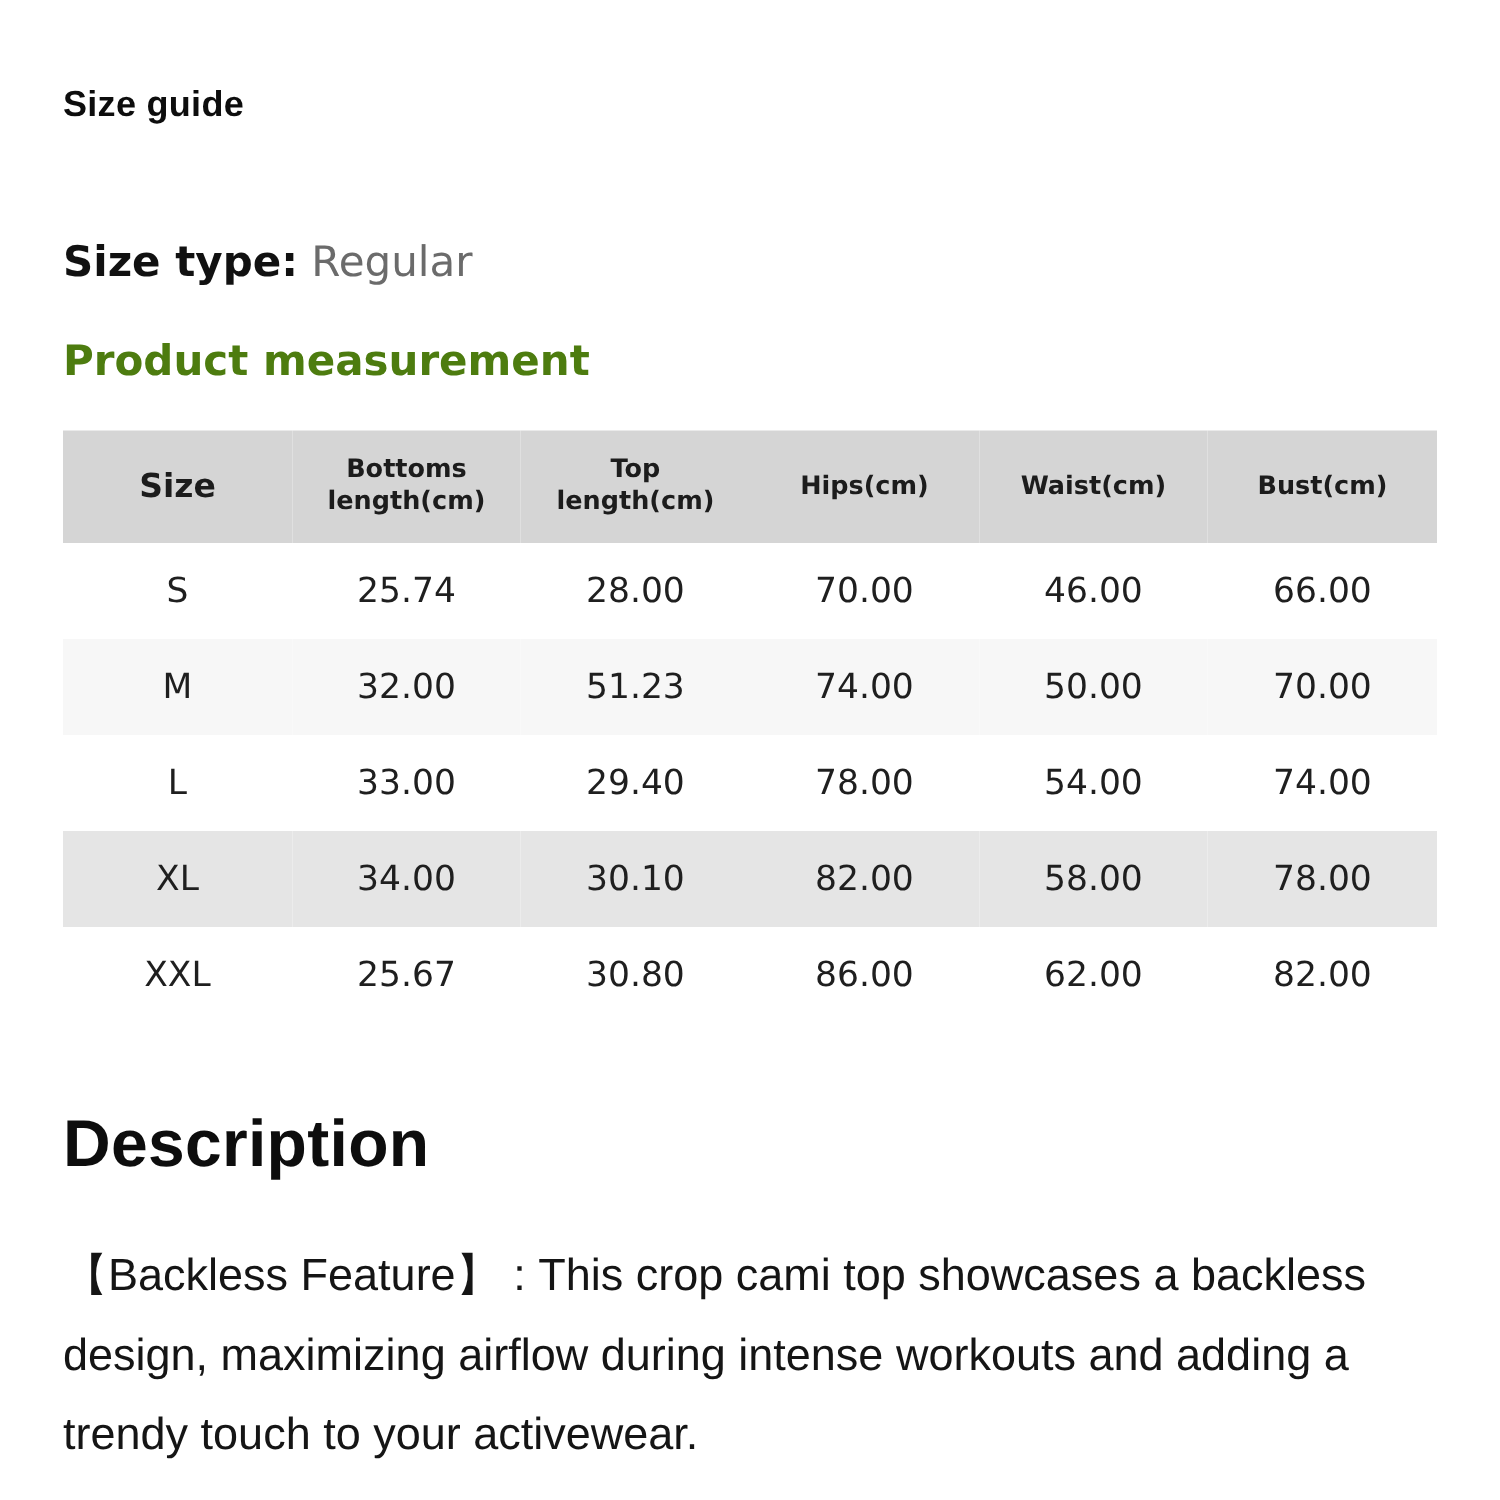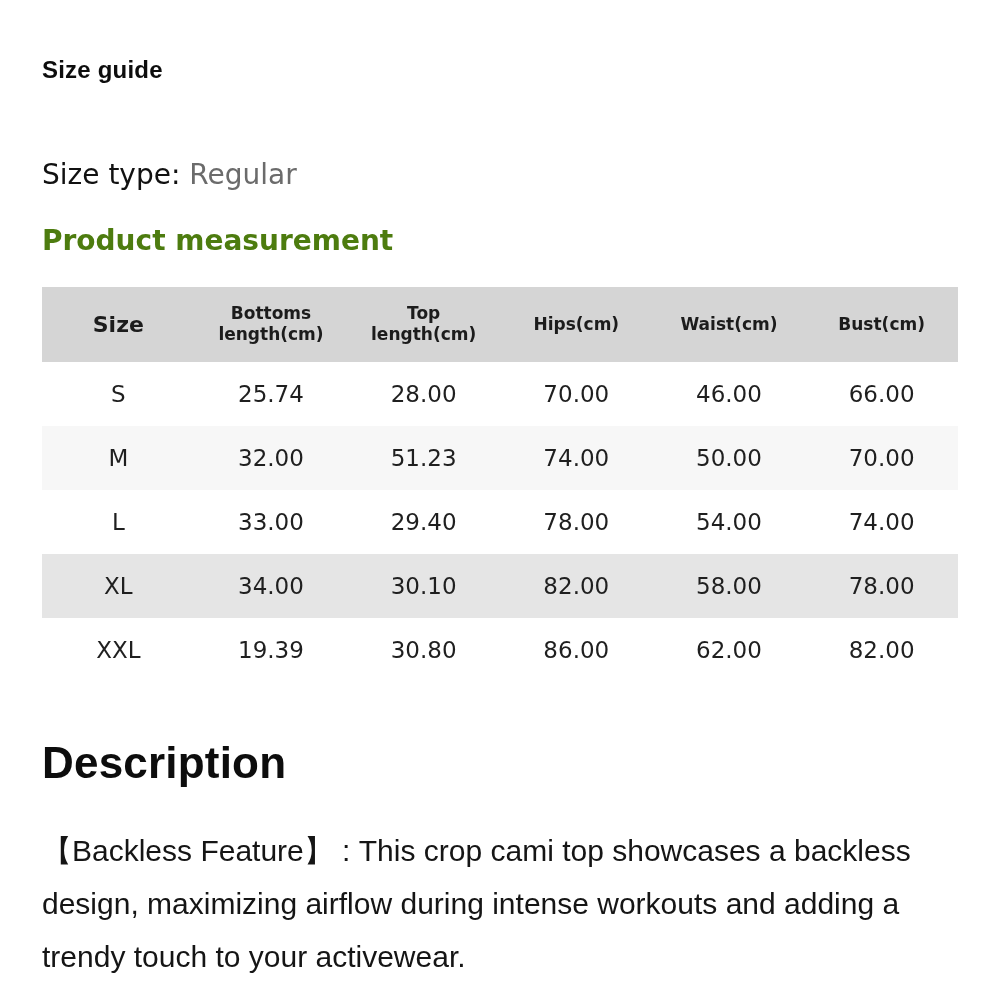--- a/index.html
+++ b/index.html
@@ -8,21 +8,21 @@
 
   .page-title {
     position: absolute; left: 42px; top: 56px;
     font-size: 24px; font-weight: 700; letter-spacing: 0.2px; color: #0d0d0d;
   }
   .size-type-line {
     position: absolute; left: 42px; top: 158px;
     font-family: "DejaVu Sans", sans-serif;
     font-size: 28px;
   }
-  .size-type-label { font-weight: 400; color: #111111; }
+  .size-type-label { font-weight: 700; color: #111111; }
   .size-type-value { font-weight: 400; color: #6b6b6b; }
 
   .measure-title {
     position: absolute; left: 42px; top: 224px;
     font-family: "DejaVu Sans", sans-serif;
     font-size: 28px; font-weight: 700; color: #4d7c0f;
   }
 
   .size-table {
     position: absolute; left: 42px; top: 287px;
@@ -102,21 +102,21 @@
       <tr style="background: #e5e5e5;">
         <td class="row-size">XL</td>
         <td>34.00</td>
         <td>30.10</td>
         <td>82.00</td>
         <td>58.00</td>
         <td>78.00</td>
       </tr>
       <tr>
         <td class="row-size">XXL</td>
-        <td>19.39</td>
+        <td>25.67</td>
         <td>30.80</td>
         <td>86.00</td>
         <td>62.00</td>
         <td>82.00</td>
       </tr>
     </tbody>
 </table>
 
 <h2 class="desc-title">Description</h2>
 

